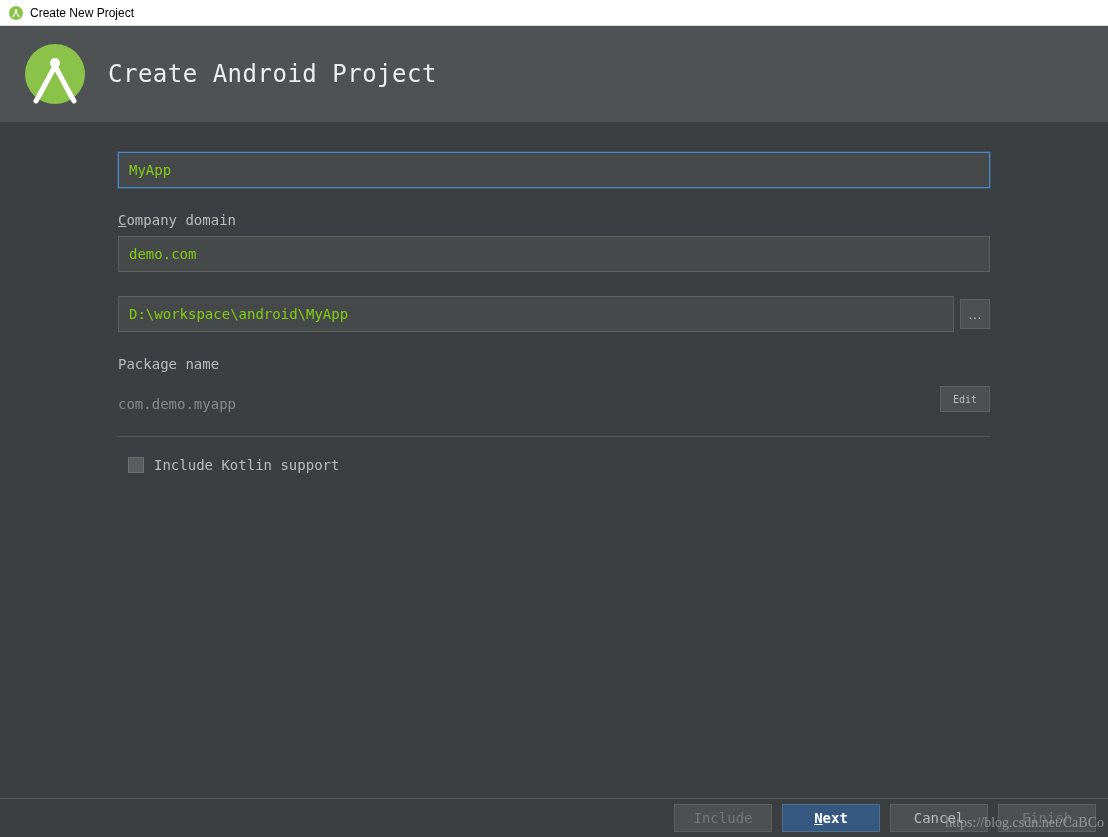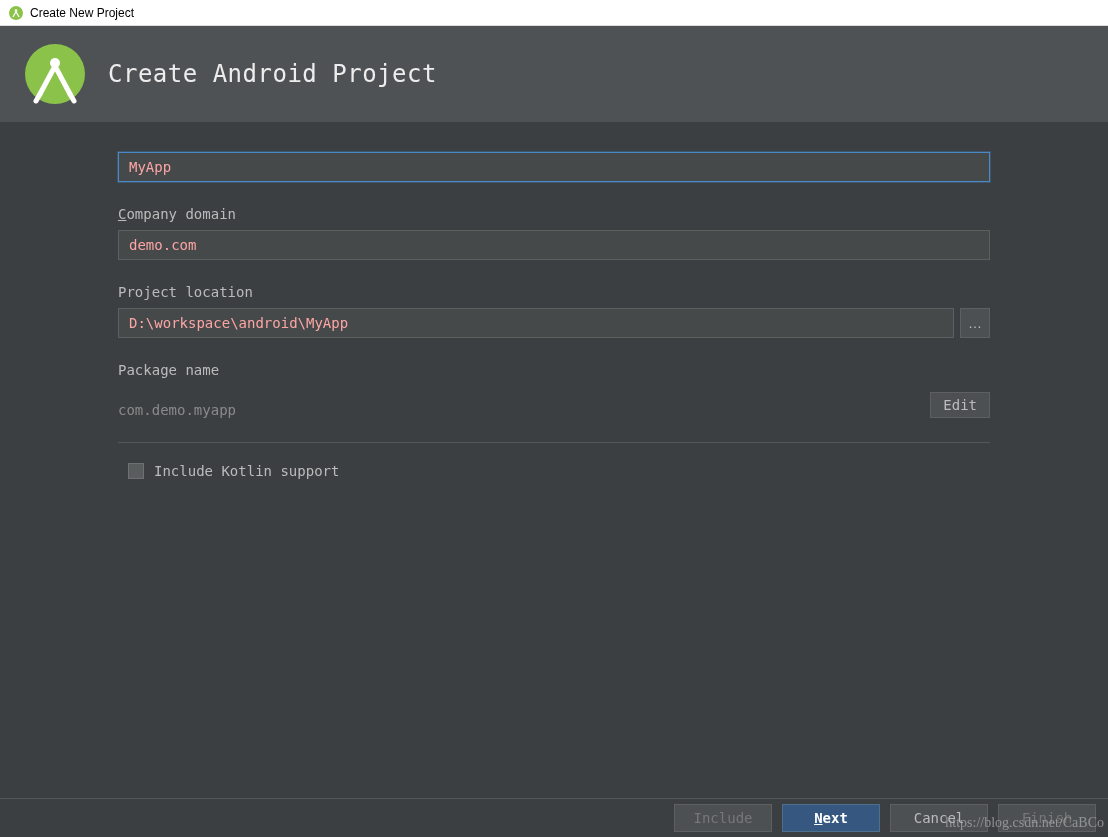--- a/index.html
+++ b/index.html
@@ -64,25 +64,25 @@
       margin-bottom: 8px;
       display: block;
     }
     .field-label .underline {
       text-decoration: underline;
     }
     input[type="text"] {
       width: 100%;
       background: #45494a;
       border: 1px solid #5e6060;
-      color: #fca5a5;
+      color: #84cc16;
       font-family: inherit;
       font-size: 14px;
       padding: 6px 10px;
-      height: 30px;
+      height: 36px;
       outline: none;
     }
     input[type="text"].focused {
       border: 1px solid #4a88c7;
       box-shadow: 0 0 0 1px rgba(74, 136, 199, 0.3);
     }
     .location-row {
       display: flex;
       gap: 6px;
       align-items: center;
@@ -111,21 +111,21 @@
     .package-value {
       color: #8a8a8a;
       font-size: 14px;
     }
     .edit-btn {
       background: #4c5052;
       border: 1px solid #5e6060;
       color: #bbbbbb;
       padding: 4px 12px;
       font-family: inherit;
-      font-size: 14px;
+      font-size: 10px;
       cursor: pointer;
       height: 26px;
     }
     .divider {
       border: none;
       border-top: 1px solid #555758;
       margin: 22px 0 20px 0;
     }
     .checkbox-row {
       display: flex;
@@ -226,21 +226,20 @@
   <div class="field-group">
     <input type="text" class="focused" value="MyApp" style="">
   </div>
 
   <div class="field-group">
     <label class="field-label"><span class="underline">C</span><span>ompany domain</span></label>
     <input type="text" value="demo.com" style="">
   </div>
 
   <div class="field-group">
-    <label class="field-label">Project location</label>
     <div class="location-row">
       <input type="text" value="D:\workspace\android\MyApp" style="">
       <button class="browse-btn">…</button>
     </div>
   </div>
 
   <div class="field-group">
     <label class="field-label">Package name</label>
     <div class="package-row">
       <span class="package-value">com.demo.myapp</span>

